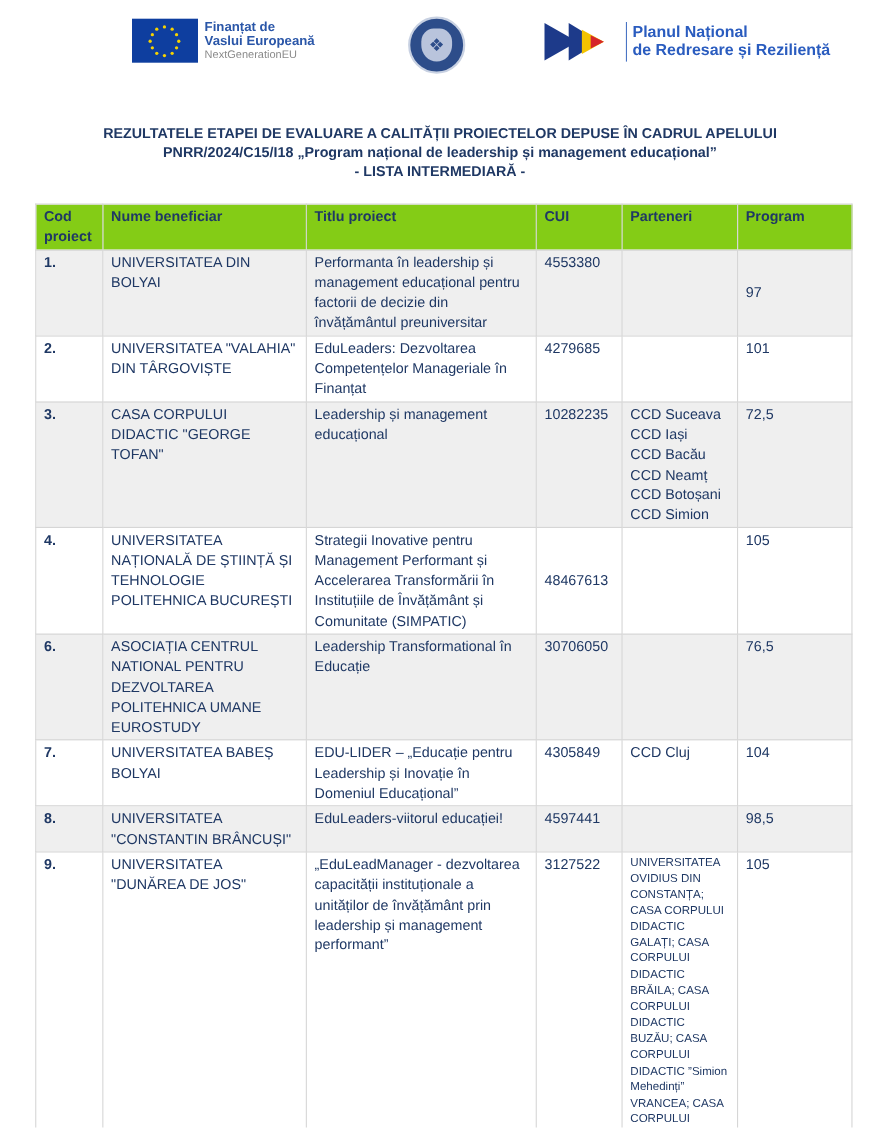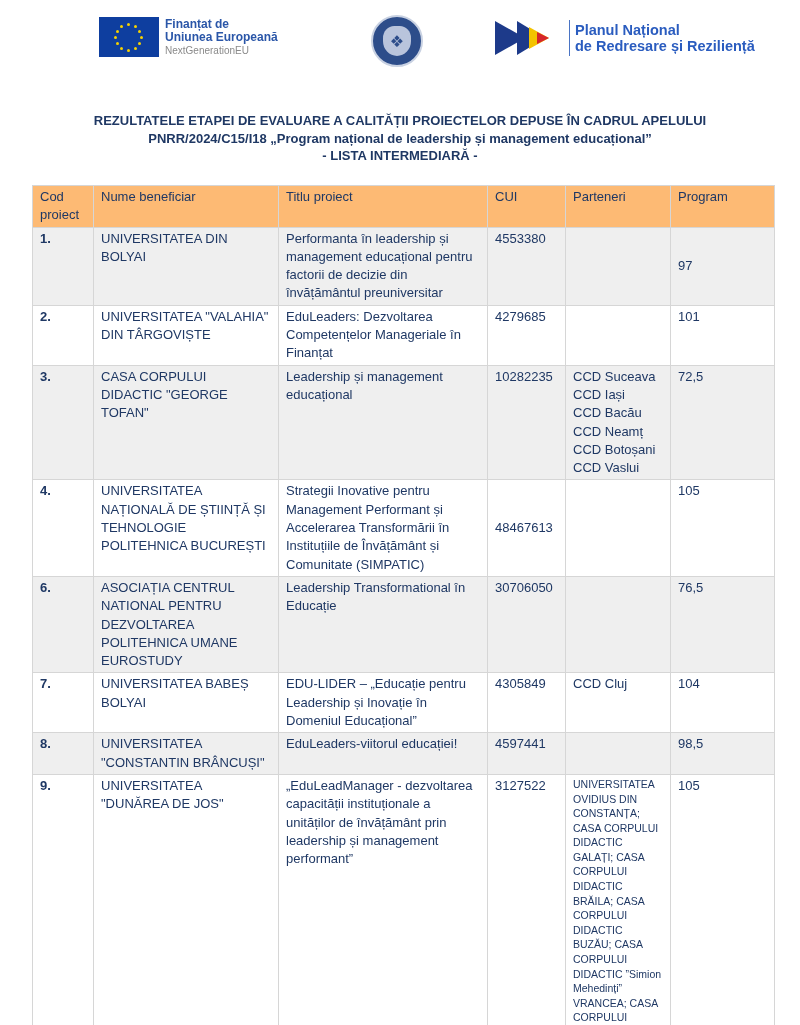--- a/index.html
+++ b/index.html
@@ -2,21 +2,21 @@
 <html><head>
   <meta charset="utf-8">
   <style>
     html, body { margin: 0; padding: 0; background: #ffffff; }
     body {
       width: 800px; height: 1025px; position: relative; overflow: hidden;
       font-family: "Liberation Sans", "DejaVu Sans", sans-serif;
       color: #1f3864;
     }
     .logos { position: absolute; left: 0; top: 0; width: 800px; height: 80px; }
-    .eu-logo { position: absolute; left: 99px; top: 17px; display: flex; align-items: center; }
+    .eu-logo { position: absolute; left: 120px; top: 17px; display: flex; align-items: center; }
     .eu-flag {
       width: 60px; height: 40px; background: #0e3e9f; position: relative; margin-right: 6px;
     }
     .eu-flag .star {
       position: absolute; width: 3px; height: 3px; background: #f6d200; border-radius: 50%;
     }
     .eu-text { line-height: 13px; }
     .eu-text .l1, .eu-text .l2 { color: #2a56a8; font-weight: bold; font-size: 12px; }
     .eu-text .l3 { color: #8a8a8a; font-size: 10px; }
 
@@ -62,21 +62,21 @@
 
     table.results {
       position: absolute; left: 32px; top: 185px; width: 742px;
       border-collapse: collapse; table-layout: fixed;
       font-size: 13px; line-height: 18.3px; color: #1f3864;
     }
     table.results td, table.results th {
       border: 1px solid #d6d6d6; vertical-align: top; padding: 2px 7px 2px 7px;
       text-align: left;
     }
-    table.results th { font-weight: normal; background: #fdba74; }
+    table.results th { font-weight: bold; background: #84cc16; }
     table.results tr.shaded td { background: #efefef; }
     table.results td.cod { font-weight: bold; }
     .cell-lines span { display: block; }
     td.partner-small { font-size: 10.5px; line-height: 14.6px; }
     .vmid { vertical-align: middle !important; }
   </style>
 </head>
 <body>
 
 <div class="logos">
@@ -90,21 +90,21 @@
       <span class="star" style="left:35px;top:30px"></span>
       <span class="star" style="left:28px;top:32px"></span>
       <span class="star" style="left:21px;top:30px"></span>
       <span class="star" style="left:17px;top:25px"></span>
       <span class="star" style="left:15px;top:19px"></span>
       <span class="star" style="left:17px;top:13px"></span>
       <span class="star" style="left:21px;top:8px"></span>
     </div>
     <div class="eu-text">
       <div class="l1">Finanțat de</div>
-      <div class="l2">Uniunea Europeană</div>
+      <div class="l2">Vaslui Europeană</div>
       <div class="l3">NextGenerationEU</div>
     </div>
   </div>
 
   <div class="gov-seal">
     <div class="inner">❖</div>
   </div>
 
   <div class="pnrr-logo">
     <div class="pnrr-arrows">
@@ -170,21 +170,21 @@
       <td class="cod">3.</td>
       <td>CASA CORPULUI DIDACTIC "GEORGE TOFAN"</td>
       <td>Leadership și management educațional</td>
       <td>10282235</td>
       <td class="cell-lines">
         <span>CCD Suceava</span>
         <span>CCD Iași</span>
         <span>CCD Bacău</span>
         <span>CCD Neamț</span>
         <span>CCD Botoșani</span>
-        <span>CCD Vaslui</span>
+        <span>CCD Simion</span>
       </td>
       <td>72,5</td>
     </tr>
 
     <tr style="height:91px">
       <td class="cod">4.</td>
       <td>UNIVERSITATEA NAȚIONALĂ DE ȘTIINȚĂ ȘI TEHNOLOGIE POLITEHNICA BUCUREȘTI</td>
       <td>Strategii Inovative pentru Management Performant și Accelerarea Transformării în Instituțiile de Învățământ și Comunitate (SIMPATIC)</td>
       <td class="vmid">48467613</td>
       <td></td>

